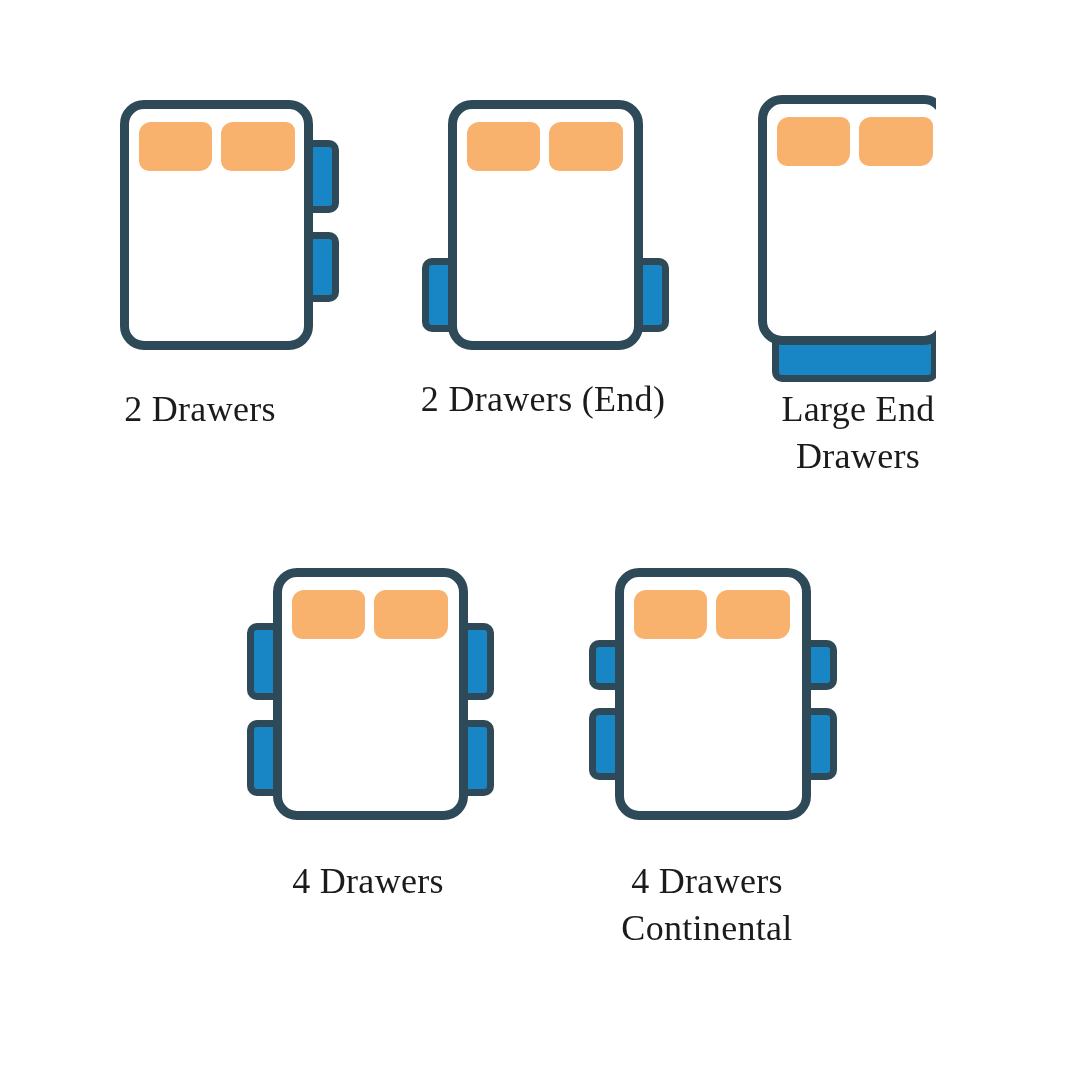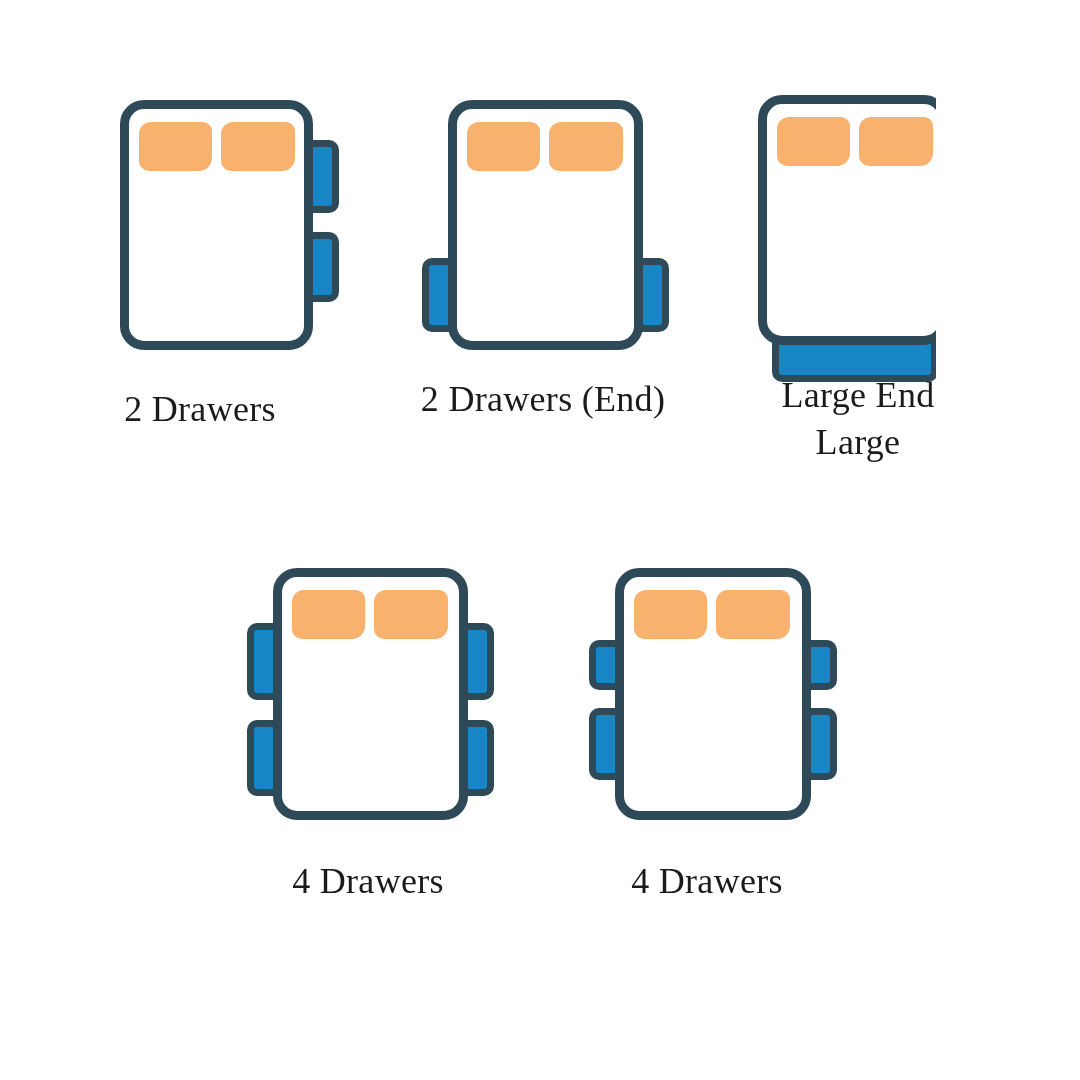--- a/index.html
+++ b/index.html
@@ -80,23 +80,23 @@
       <div class="pillow" style="left: 549px; top: 122px; width: 74px; height: 49px;"></div>
       <figcaption class="label" style="left: 543px; top: 376px;">
         <span class="label-line">2 Drawers (End)</span>
       </figcaption>
     </figure>
     <figure class="diagram">
       <div class="drawer" style="left: 772px; top: 325px; width: 166px; height: 57px;"></div>
       <div class="bed" style="left: 758px; top: 95px; width: 190px; height: 250px;"></div>
       <div class="pillow" style="left: 777px; top: 117px; width: 73px; height: 49px;"></div>
       <div class="pillow" style="left: 859px; top: 117px; width: 74px; height: 49px;"></div>
-      <figcaption class="label" style="left: 858px; top: 372px;">
+      <figcaption class="label" style="left: 858px; top: 386px;">
         <span class="label-line">Large End</span>
-        <span class="label-line">Large</span>
+        <span class="label-line">Drawers</span>
       </figcaption>
     </figure>
     <figure class="diagram">
       <div class="drawer" style="left: 247px; width: 46px; top: 623px; height: 77px;"></div>
       <div class="drawer" style="left: 247px; width: 46px; top: 720px; height: 76px;"></div>
       <div class="drawer" style="left: 448px; width: 46px; top: 623px; height: 77px;"></div>
       <div class="drawer" style="left: 448px; width: 46px; top: 720px; height: 76px;"></div>
       <div class="bed" style="left: 273px; top: 568px; width: 195px; height: 252px;"></div>
       <div class="pillow" style="left: 292px; top: 590px; width: 73px; height: 49px;"></div>
       <div class="pillow" style="left: 374px; top: 590px; width: 74px; height: 49px;"></div>
@@ -107,15 +107,16 @@
     <figure class="diagram">
       <div class="drawer" style="left: 589px; width: 46px; top: 640px; height: 50px;"></div>
       <div class="drawer" style="left: 589px; width: 46px; top: 708px; height: 72px;"></div>
       <div class="drawer" style="left: 791px; width: 46px; top: 640px; height: 50px;"></div>
       <div class="drawer" style="left: 791px; width: 46px; top: 708px; height: 72px;"></div>
       <div class="bed" style="left: 615px; top: 568px; width: 196px; height: 252px;"></div>
       <div class="pillow" style="left: 634px; top: 590px; width: 73px; height: 49px;"></div>
       <div class="pillow" style="left: 716px; top: 590px; width: 74px; height: 49px;"></div>
       <figcaption class="label" style="left: 707px; top: 858px;">
         <span class="label-line">4 Drawers</span>
+        <span class="label-line">Continental</span>
       </figcaption>
     </figure>
   </div>
 
 </body></html>

